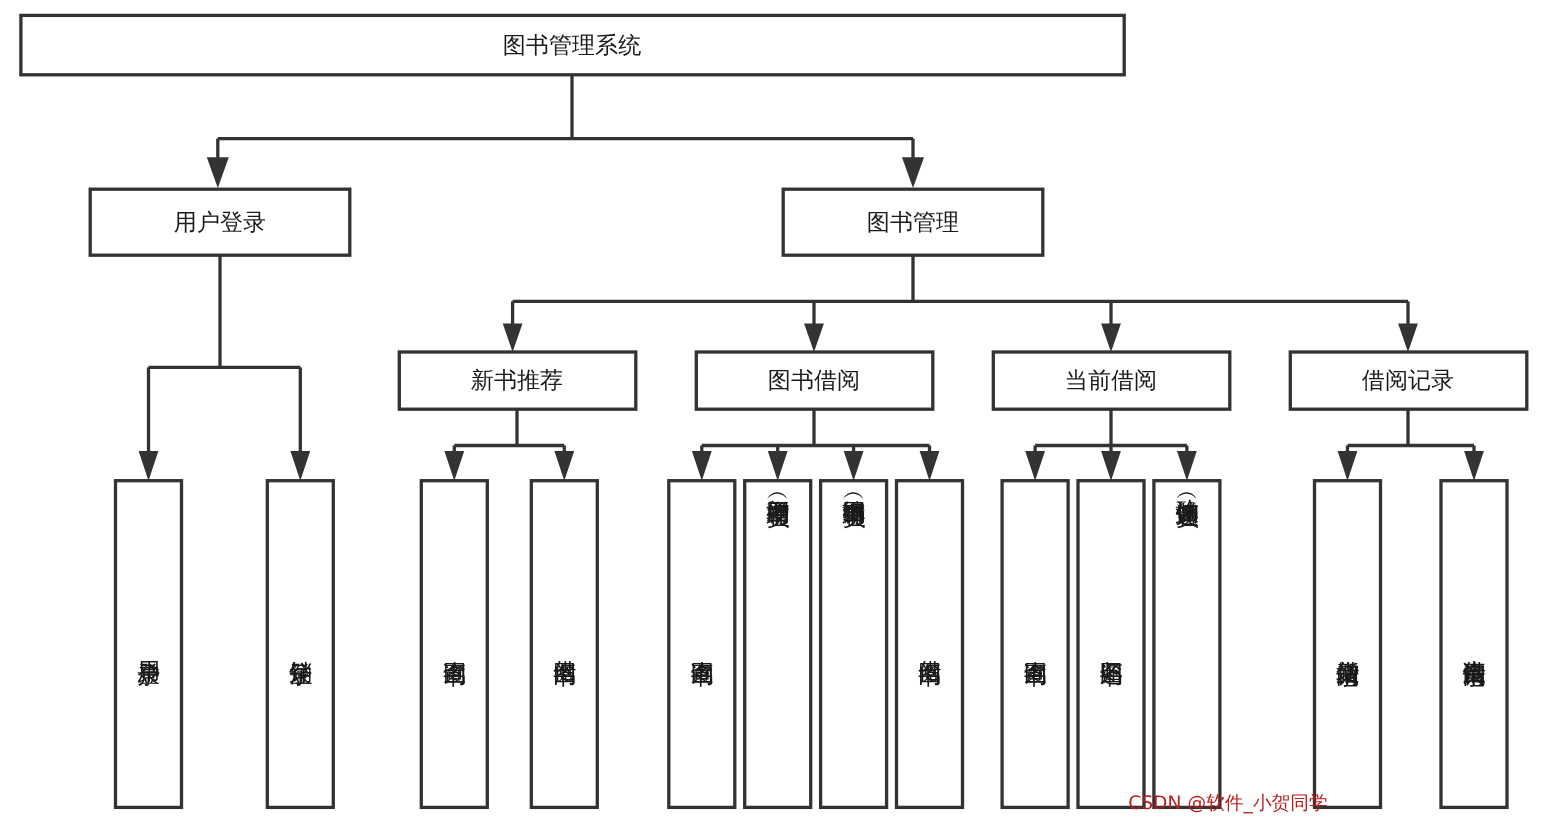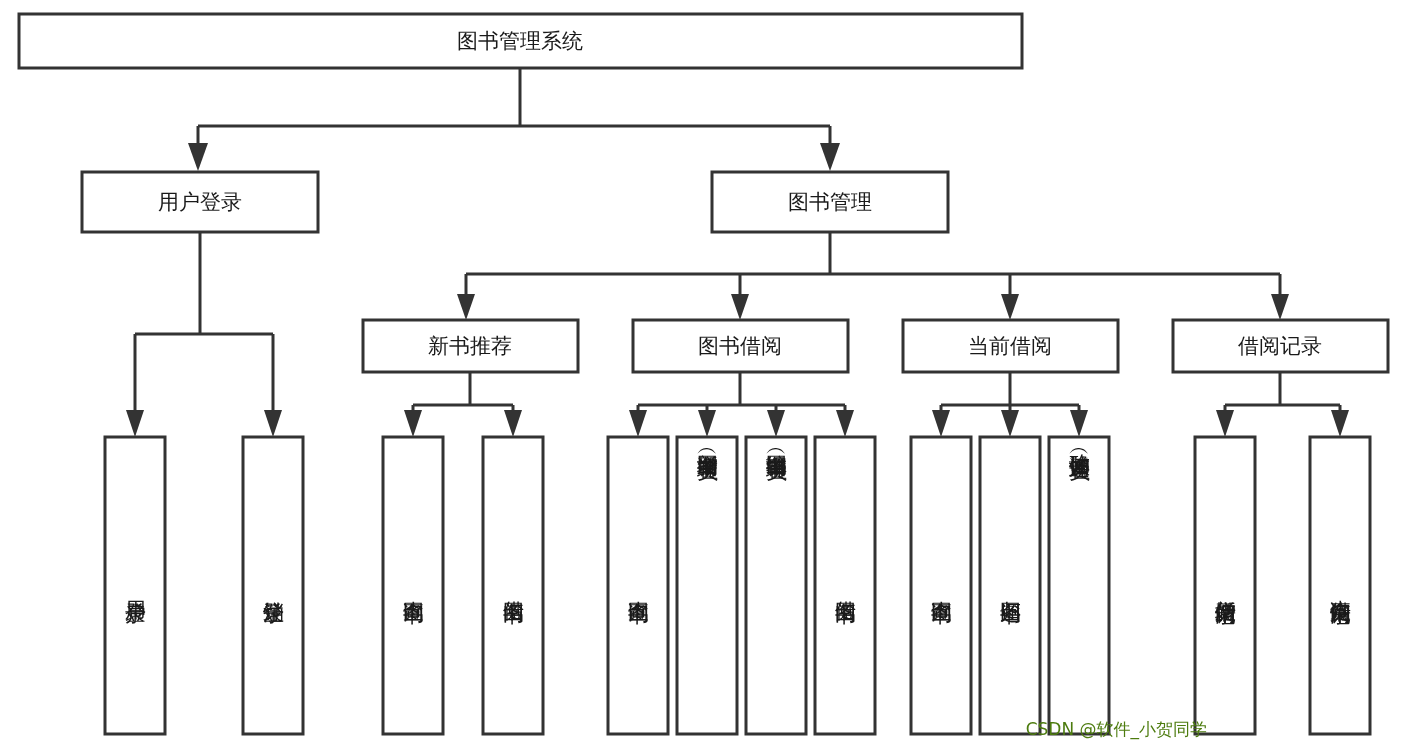--- a/index.html
+++ b/index.html
@@ -66,21 +66,21 @@
     letter-spacing: 1px;
     white-space: nowrap;
     text-align: center;
   }
   .watermark {
     position: absolute;
     right: 12px;
     bottom: 6px;
     font-family: "DejaVu Sans", "Liberation Sans", sans-serif;
     font-size: 17px;
-    color: #4d7c0f;
+    color: #b91c1c;
     white-space: nowrap;
     pointer-events: none;
   }
 </style>
 </head>
 <body>
 
 <div id="diagram-root">
 
   <svg id="flow-svg" viewBox="0 0 1405 747">

